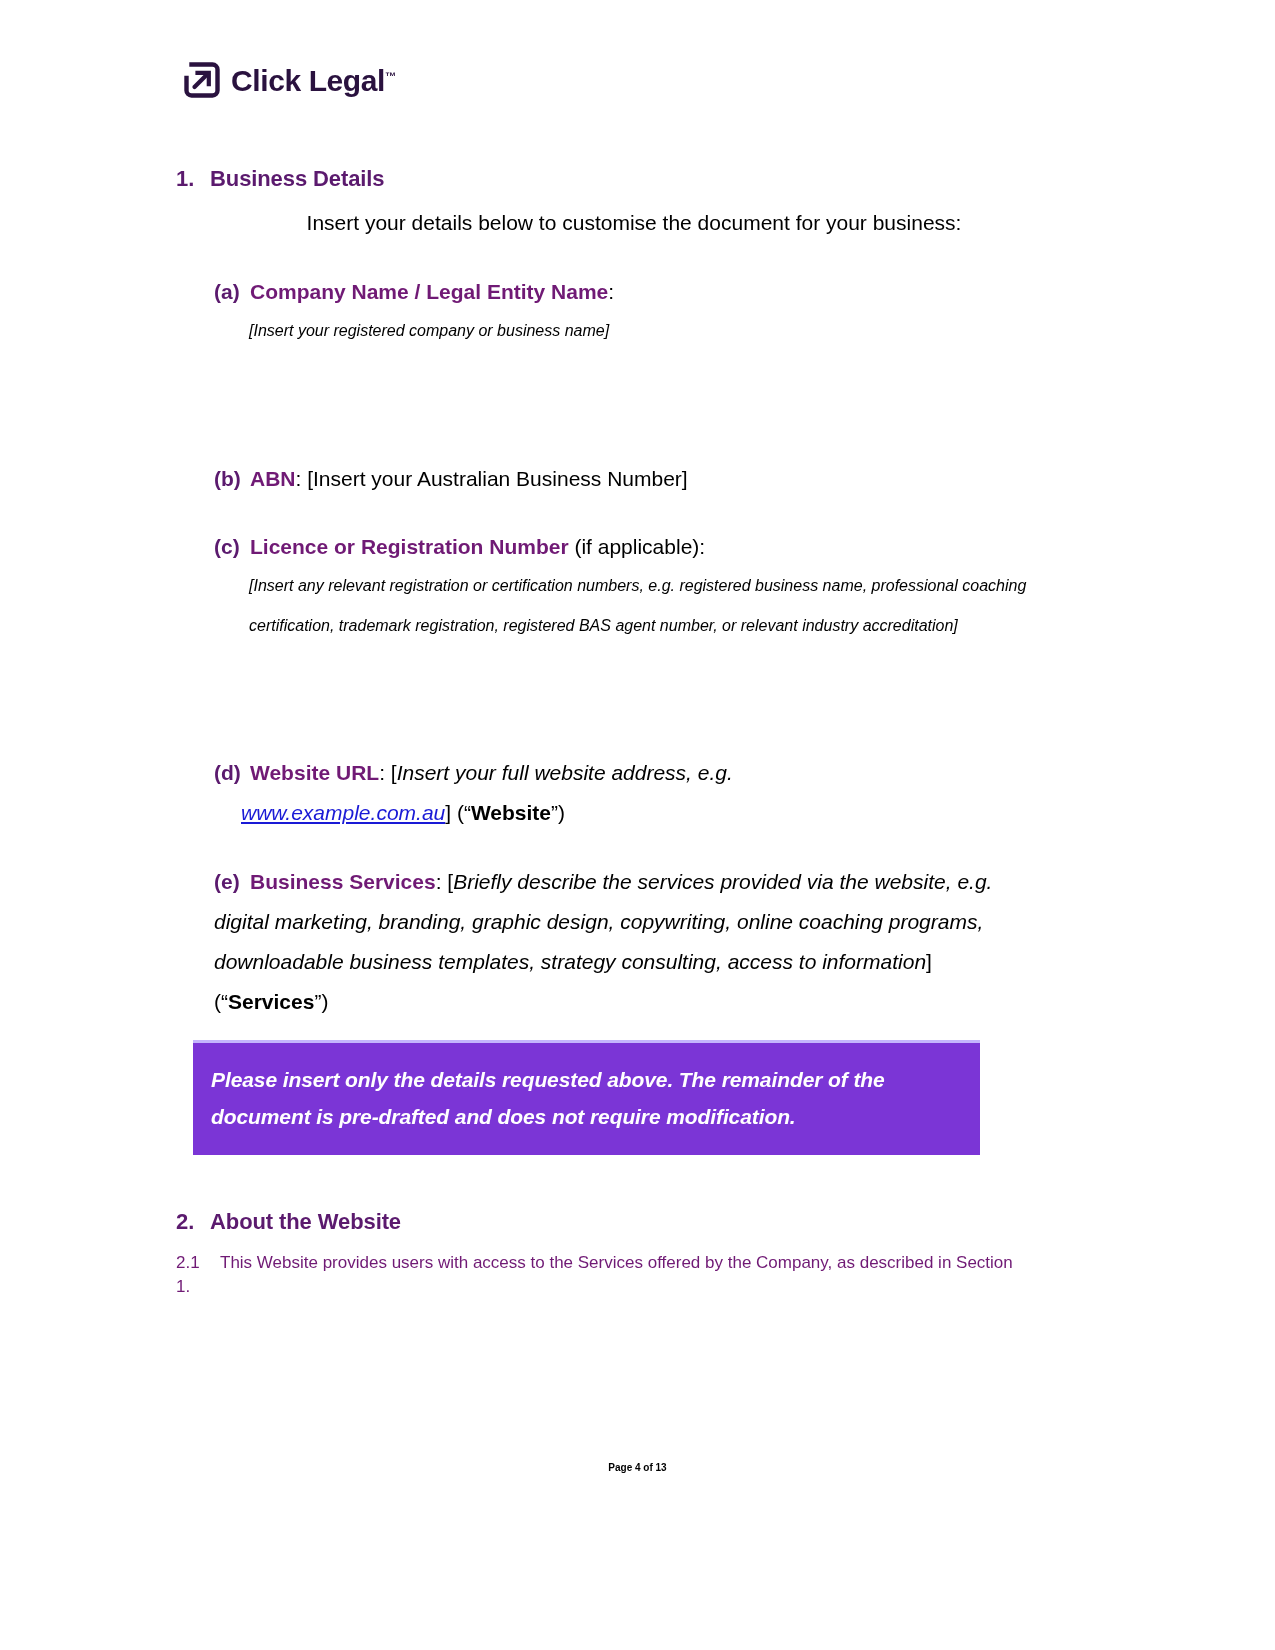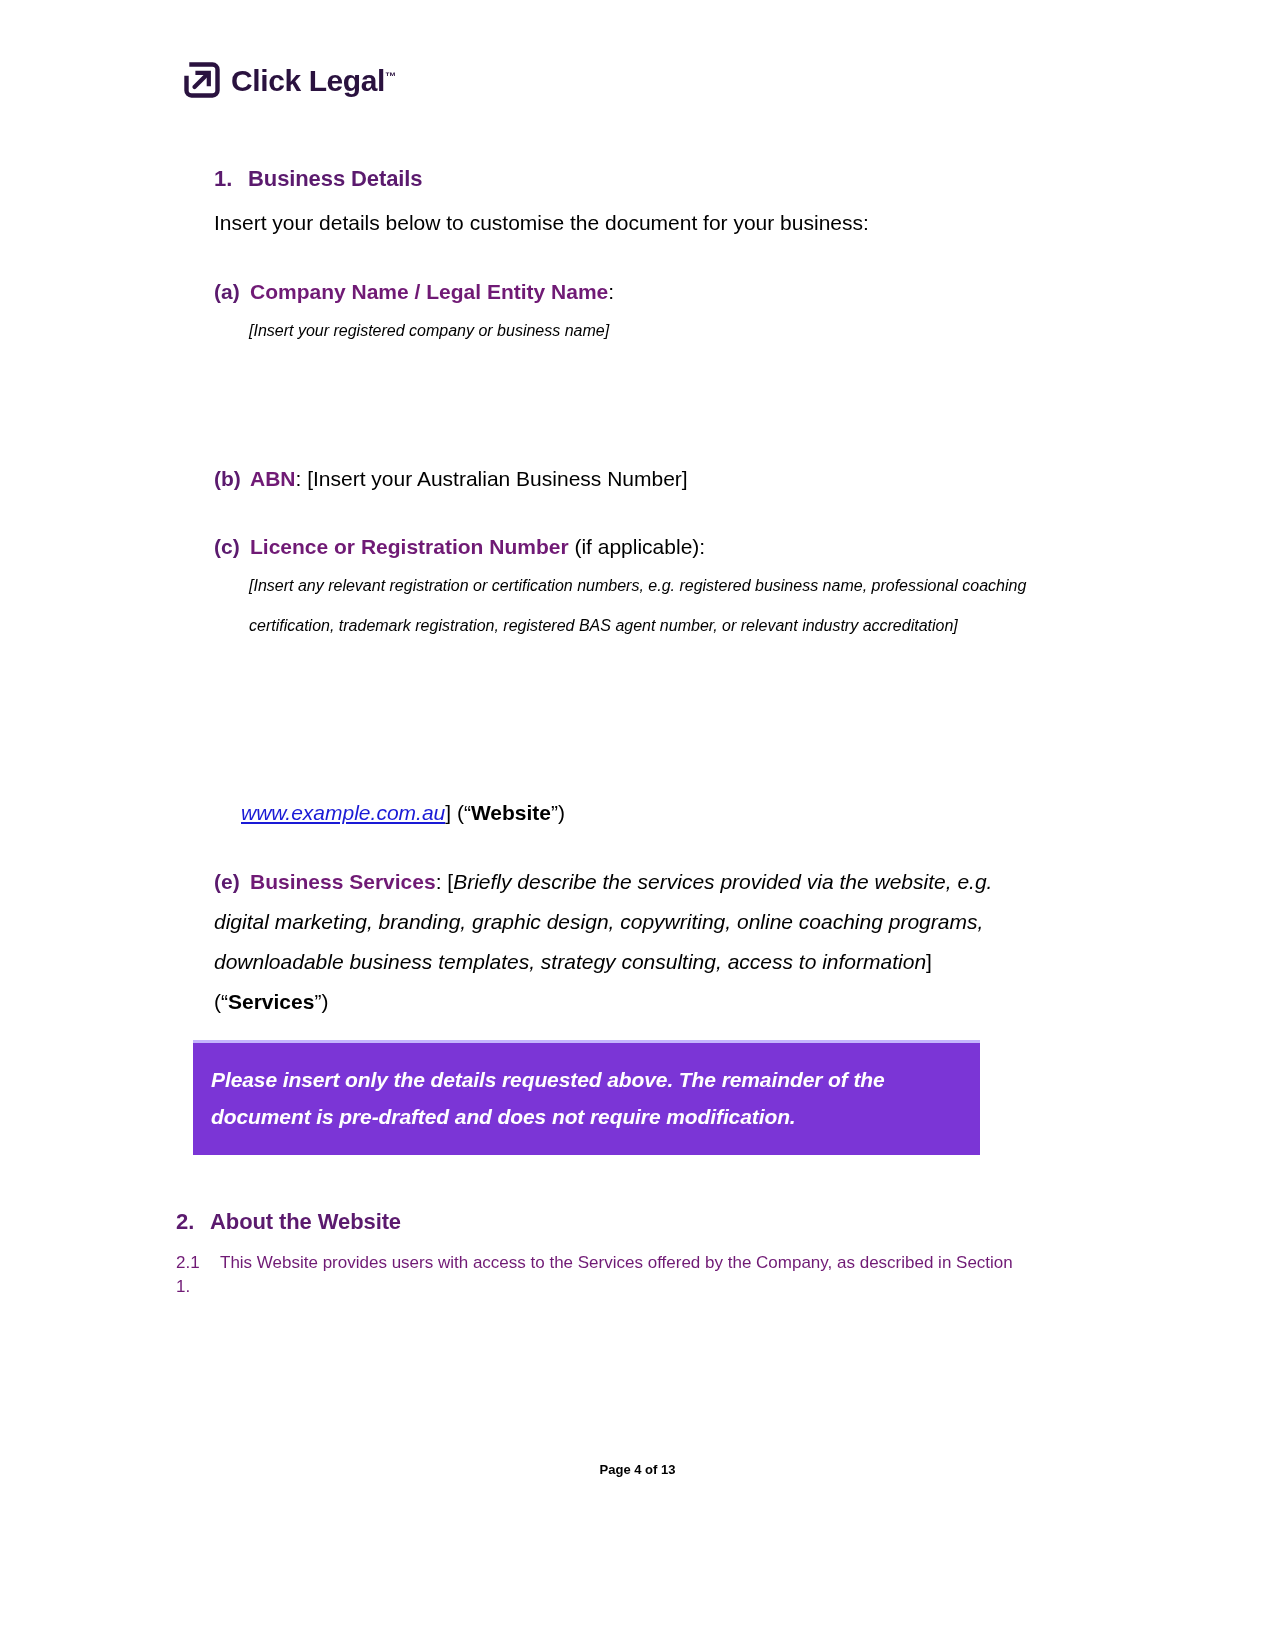--- a/index.html
+++ b/index.html
@@ -141,61 +141,64 @@
     width: 44px;
   }
 
   
   .footer {
     position: absolute;
     left: 0;
     top: 1462px;
     width: 1275px;
     text-align: center;
-    font-size: 13px;
+    font-size: 10px;
     font-weight: bold;
     color: #000000;
   }
 </style>
 </head>
 <body>
 
 <div class="page">
 
   <div class="logo-block">
     <span class="logo-mark">
       <svg width="37" height="37" viewBox="0 0 37 37" aria-hidden="true">
         <path d="M8.5 2.5 H29.5 A5 5 0 0 1 34.5 7.5 V28.5 A5 5 0 0 1 29.5 33.5 H8.5 A5 5 0 0 1 3.5 28.5 V16" fill="none" stroke="#2a123f" stroke-width="4.4" stroke-linecap="square"></path>
         <path d="M11.5 25 L25 11.5" fill="none" stroke="#2a123f" stroke-width="4.2" stroke-linecap="round"></path>
         <path d="M14.5 10.8 H25.8 V22.1" fill="none" stroke="#2a123f" stroke-width="4.2" stroke-linecap="square" stroke-linejoin="miter"></path>
       </svg>
     </span>
     <span class="logo-text"><span>Click Legal</span><span class="logo-tm">™</span></span>
   </div>
 
-  <div class="num-heading" style="left:176px; top:166px;margin-left:38px;">
+  <div class="num-heading" style="left:176px; top:166px;">
     <span class="idx">1.</span><span>Business Details</span>
   </div>
 
-  <div class="para" style="left:214px; top:203px; width:840px;">Insert your details below to customise the document for your business:</div>
+  <div class="para" style="left:214px; top:203px; width:840px;text-align:center;">Insert your details below to customise the document for your business:</div>
 
   <div class="lettered" style="left:214px; top:272px; width:840px;">
     <span class="marker">(a)</span><span class="lbl">Company Name / Legal Entity Name</span><span>:</span>
   </div>
   <div class="indent-body" style="left:249px; top:311px; width:810px;">[Insert your registered company or business name]</div>
 
   <div class="lettered" style="left:214px; top:527px; width:840px;">
     <span class="marker">(c)</span><span class="lbl">Licence or Registration Number</span><span> (if applicable):</span>
   </div>
 
   <div class="lettered" style="left:214px; top:459px; width:840px;">
     <span class="marker">(b)</span><span class="lbl">ABN</span><span>:</span><span> [Insert your Australian Business Number]</span>
   </div>
   <div class="indent-body" style="left:249px; top:566px; width:790px;">[Insert any relevant registration or certification numbers, e.g. registered business name, professional coaching certification, trademark registration, registered BAS agent number, or relevant industry accreditation]</div>
 
+  <div class="lettered" style="left:214px; top:753px; width:640px;">
+    <span class="marker">(d)</span><span class="lbl">Website URL</span><span>:</span><span> [</span><span class="it">Insert your full website address, e.g. </span>
+  </div>
   <div class="para" style="left:241px; top:793px; width:800px;">
     <span class="weblink">www.example.com.au</span><span>] (“</span><span class="bd">Website</span><span>”)</span>
   </div>
 
   <div class="lettered" style="left:214px; top:862px; width:810px;">
     <span class="marker">(e)</span><span class="lbl">Business Services</span><span>:</span><span> [</span><span class="it">Briefly describe the services provided via the website, e.g. digital marketing, branding, graphic design, copywriting, online coaching programs, downloadable business templates, strategy consulting, access to information</span><span>] (“</span><span class="bd">Services</span><span>”)</span>
   </div>
 
   <div class="callout">
     <div class="callout-text">Please insert only the details requested above. The remainder of the document is pre-drafted and does not require modification.</div>

